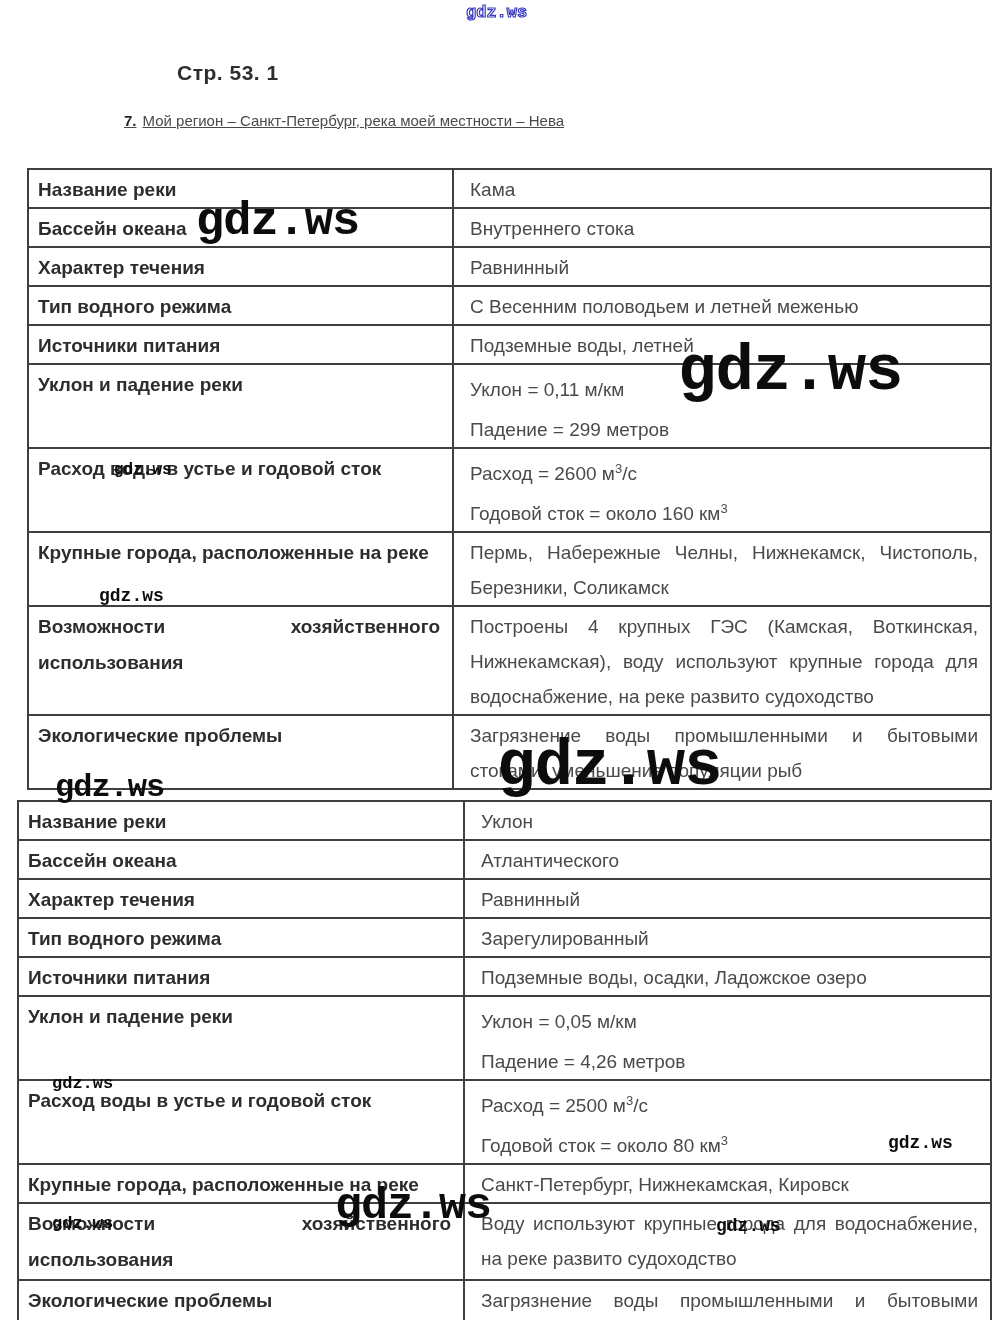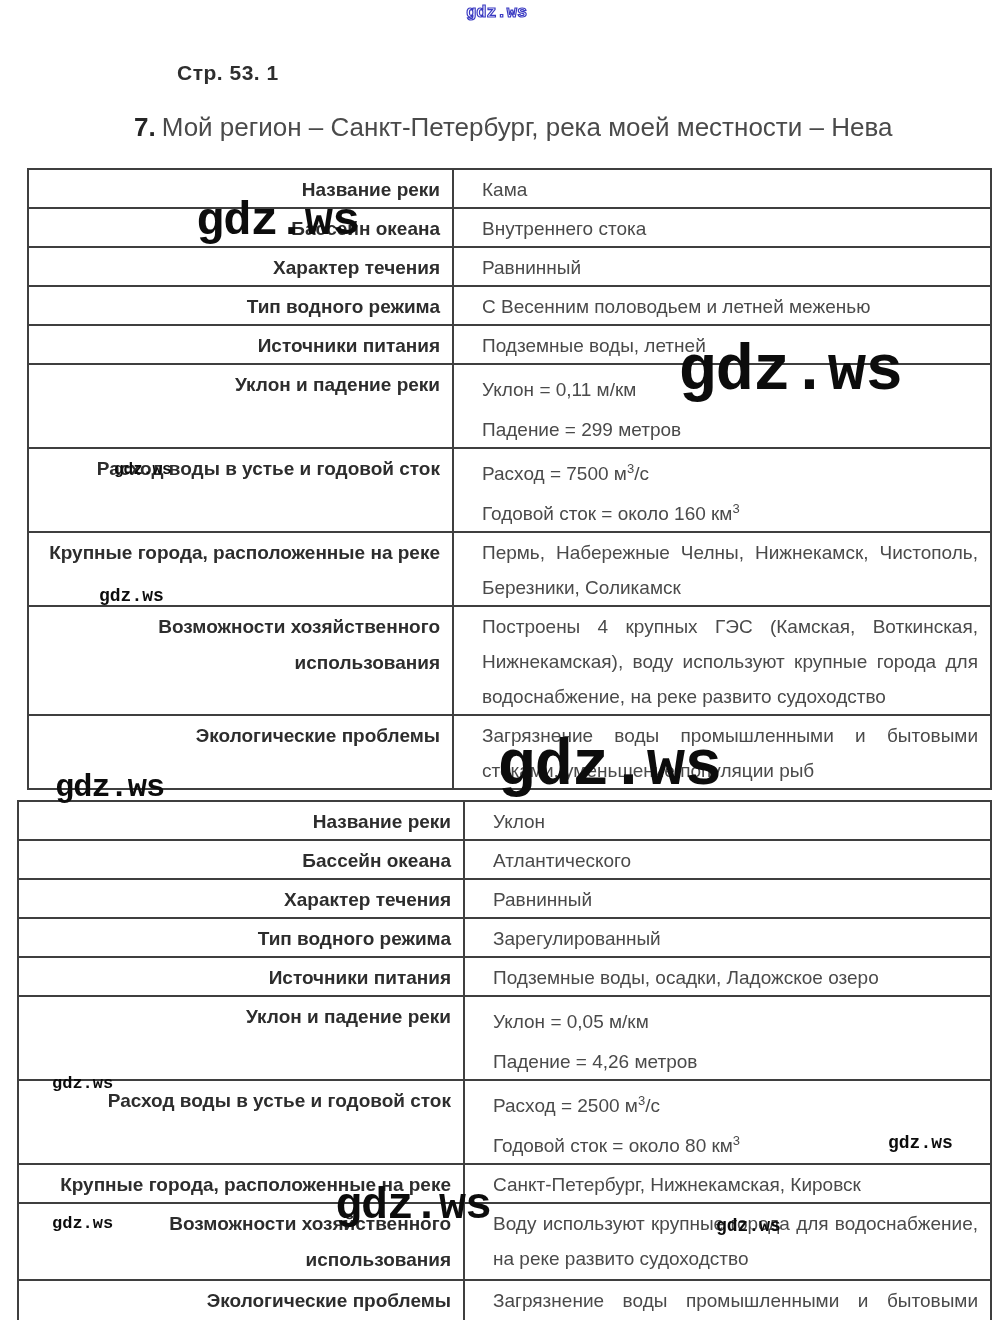--- a/index.html
+++ b/index.html
@@ -8,32 +8,32 @@
     width:1000px; height:1320px; position:relative; overflow:hidden;
     font-family:"Liberation Sans", sans-serif; color:#3c3c3c;
   }
 
   
   .clip-head { position:absolute; left:133px; top:66px; height:23px; width:160px; overflow:hidden;margin-left:44px; }
   .clip-head > span { display:block; font-size:21px; font-weight:700; color:#2e2e2e;
     line-height:31px; margin-top:-9px; letter-spacing:0.5px; }
 
   
-  .title { position:absolute; left:134px; top:112px; font-size:26px; color:#4a4a4a; }
+  .title { position:absolute; left:124px; top:112px; font-size:15px; color:#4a4a4a;text-decoration:underline; }
   .title .num { font-weight:700; color:#262626; margin-right:6px; }
 
   
   table.rtable { position:absolute; border-collapse:collapse; table-layout:fixed;
     background:transparent; }
   table.t1 { left:27px; top:168px; width:963px; }
   table.t2 { left:17px; top:800px; width:973px; }
   .rtable td { border:2px solid #3f3f3f; vertical-align:top;
     font-size:19px; line-height:35px; padding:2px 12px 0 9px; }
-  .rtable td.lbl { font-weight:700; color:#2d2d2d;text-align:right; }
-  .rtable td.val { color:#4a4a4a; padding-left:28px; }
+  .rtable td.lbl { font-weight:700; color:#2d2d2d; }
+  .rtable td.val { color:#4a4a4a; padding-left:16px; }
   .just { text-align:justify; }
   .nowrap { white-space:nowrap; }
   .vline { line-height:35px; }
   .sup { font-size:13px; vertical-align:7px; }
   
   .t1 tr.r1,.t1 tr.r2,.t1 tr.r3,.t1 tr.r4,.t1 tr.r5 { height:36px; }
   .t1 tr.r6 { height:72px; } .t1 tr.r7 { height:72px; } .t1 tr.r8 { height:73px; }
   .t1 tr.r9 { height:107px; } .t1 tr.r10 { height:74px; }
   .t2 tr.r1 { height:36px; } .t2 tr.r2 { height:35px; }
   .t2 tr.r3,.t2 tr.r4,.t2 tr.r5 { height:36px; }
@@ -98,21 +98,21 @@
   <tr class="r6">
     <td class="lbl">Уклон и падение реки</td>
     <td class="val">
       <div class="vline"><span>Уклон = 0,11 м/км</span><span class="sup"></span><span></span></div>
       <div class="vline"><span>Падение = 299 метров</span><span class="sup"></span><span></span></div>
     </td>
   </tr>
   <tr class="r7">
     <td class="lbl">Расход воды в устье и годовой сток</td>
     <td class="val">
-      <div class="vline"><span>Расход = 7500 м</span><span class="sup">3</span><span>/с</span></div>
+      <div class="vline"><span>Расход = 2600 м</span><span class="sup">3</span><span>/с</span></div>
       <div class="vline"><span>Годовой сток = около 160 км</span><span class="sup">3</span><span></span></div>
     </td>
   </tr>
   <tr class="r8">
     <td class="lbl just">Крупные города, расположенные на реке</td>
     <td class="val just">Пермь, Набережные Челны, Нижнекамск, Чистополь, Березники, Соликамск</td>
   </tr>
   <tr class="r9">
     <td class="lbl just">Возможности хозяйственного использования</td>
     <td class="val just">Построены 4 крупных ГЭС (Камская, Воткинская, Нижнекамская), воду используют крупные города для водоснабжение, на реке развито судоходство</td>

